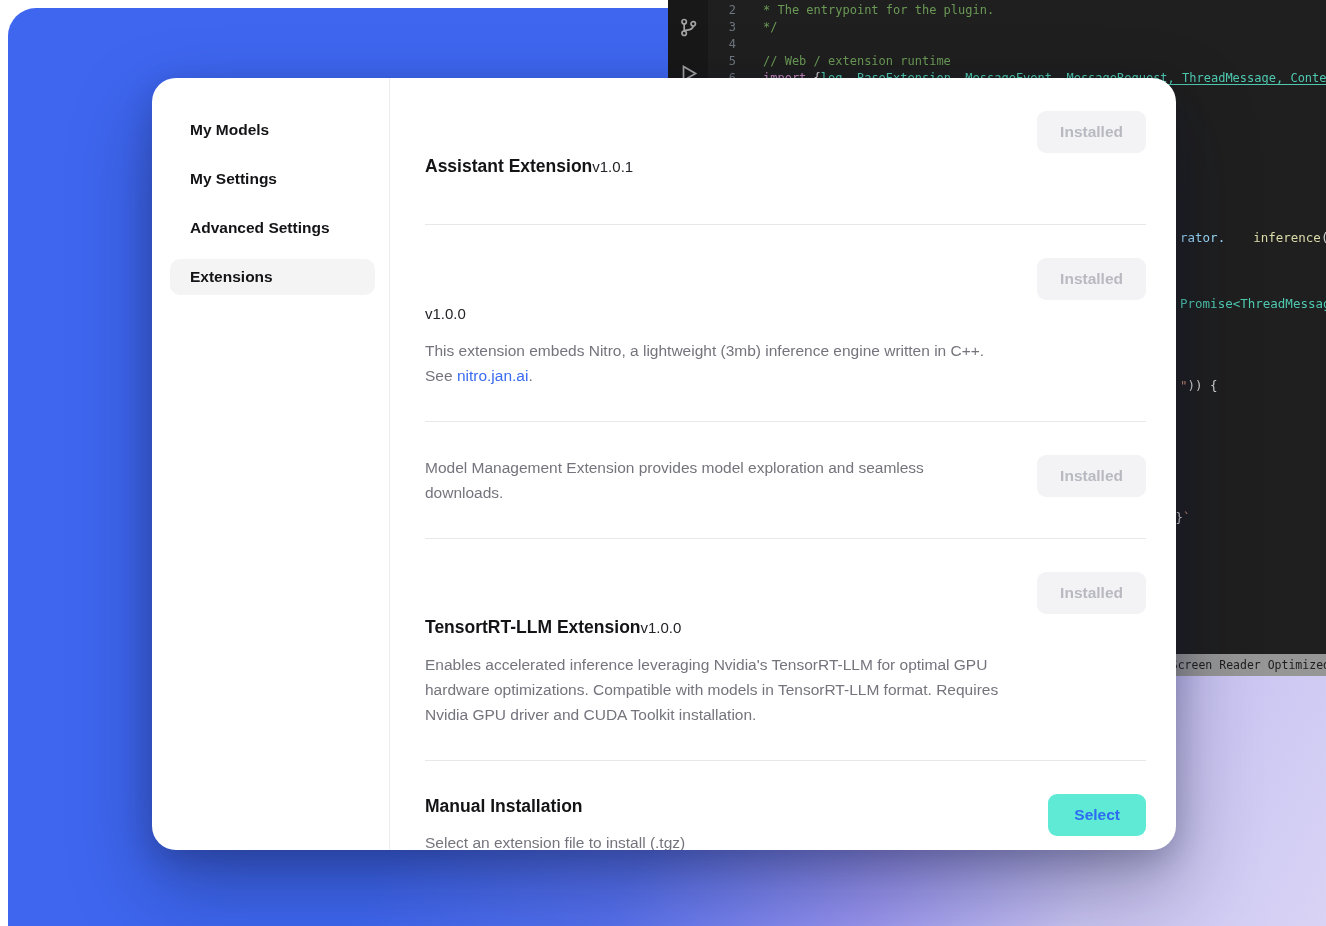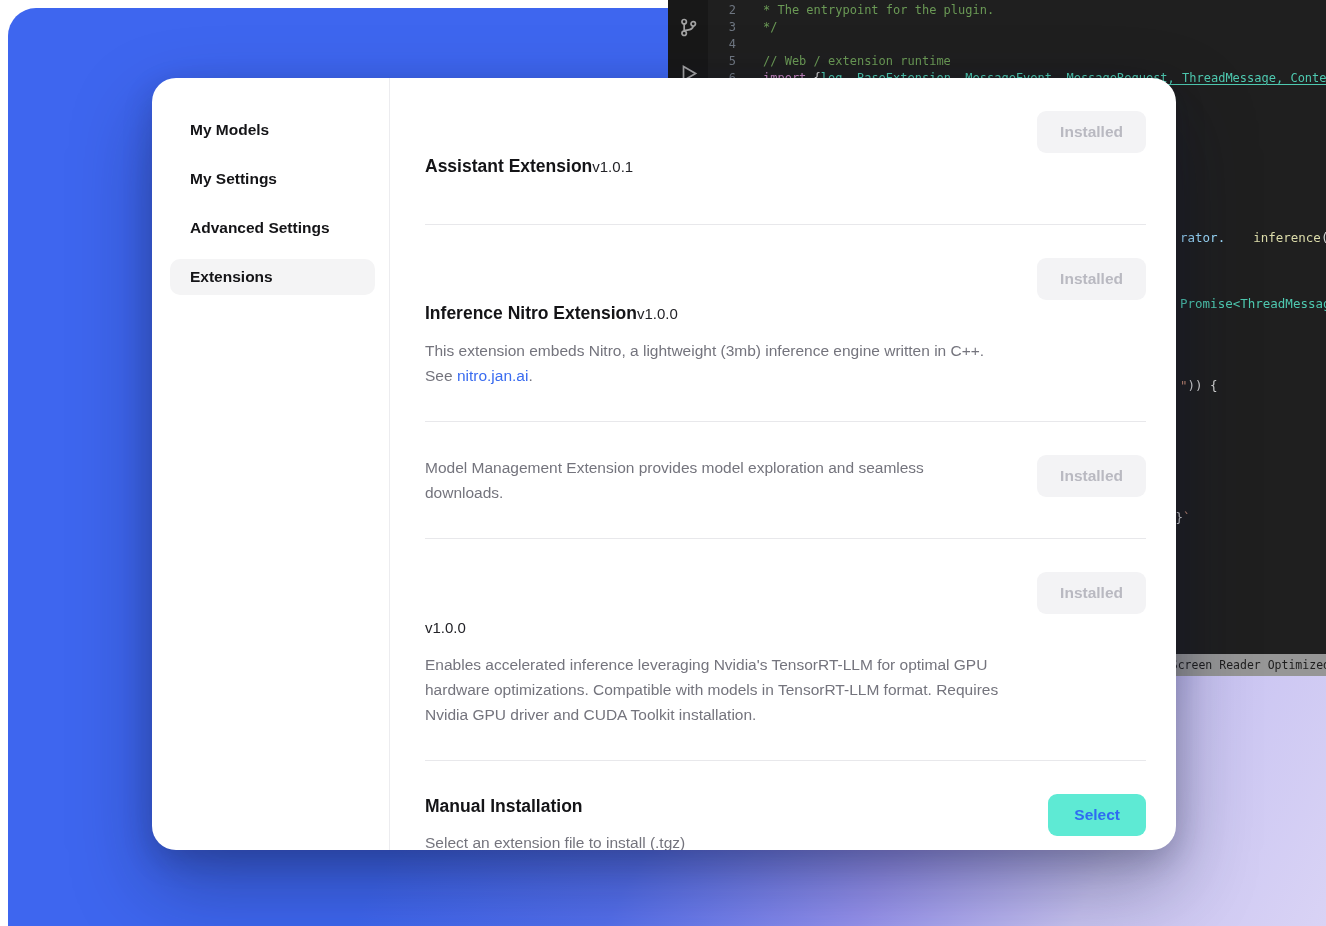--- a/index.html
+++ b/index.html
@@ -156,40 +156,40 @@
             <span class="ver">v1.0.1</span>
           </h2>
       </div>
       <button class="btn installed">Installed</button>
     </section>
     <hr class="hr">
 
     <section class="row">
       <div class="row-text">
         <h2>
-            <span>Inference Nitro Extension</span>
             <span class="ver">v1.0.0</span>
           </h2>
         <p><span>This extension embeds Nitro, a lightweight (3mb) inference engine written in C++. See </span><a>nitro.jan.ai</a><span>.</span></p>
       </div>
       <button class="btn installed">Installed</button>
     </section>
     <hr class="hr">
 
     <section class="row">
       <div class="row-text">
         <p><span>Model Management Extension provides model exploration and seamless downloads.</span></p>
       </div>
       <button class="btn installed">Installed</button>
     </section>
     <hr class="hr">
 
     <section class="row">
       <div class="row-text">
         <h2>
+            <span>TensortRT-LLM Extension</span>
             <span class="ver">v1.0.0</span>
           </h2>
         <p><span>Enables accelerated inference leveraging Nvidia's TensorRT-LLM for optimal GPU hardware optimizations. Compatible with models in TensorRT-LLM format. Requires Nvidia GPU driver and CUDA Toolkit installation.</span></p>
       </div>
       <button class="btn installed">Installed</button>
     </section>
     <hr class="hr">
 
     <section class="row">
       <div class="row-text">

